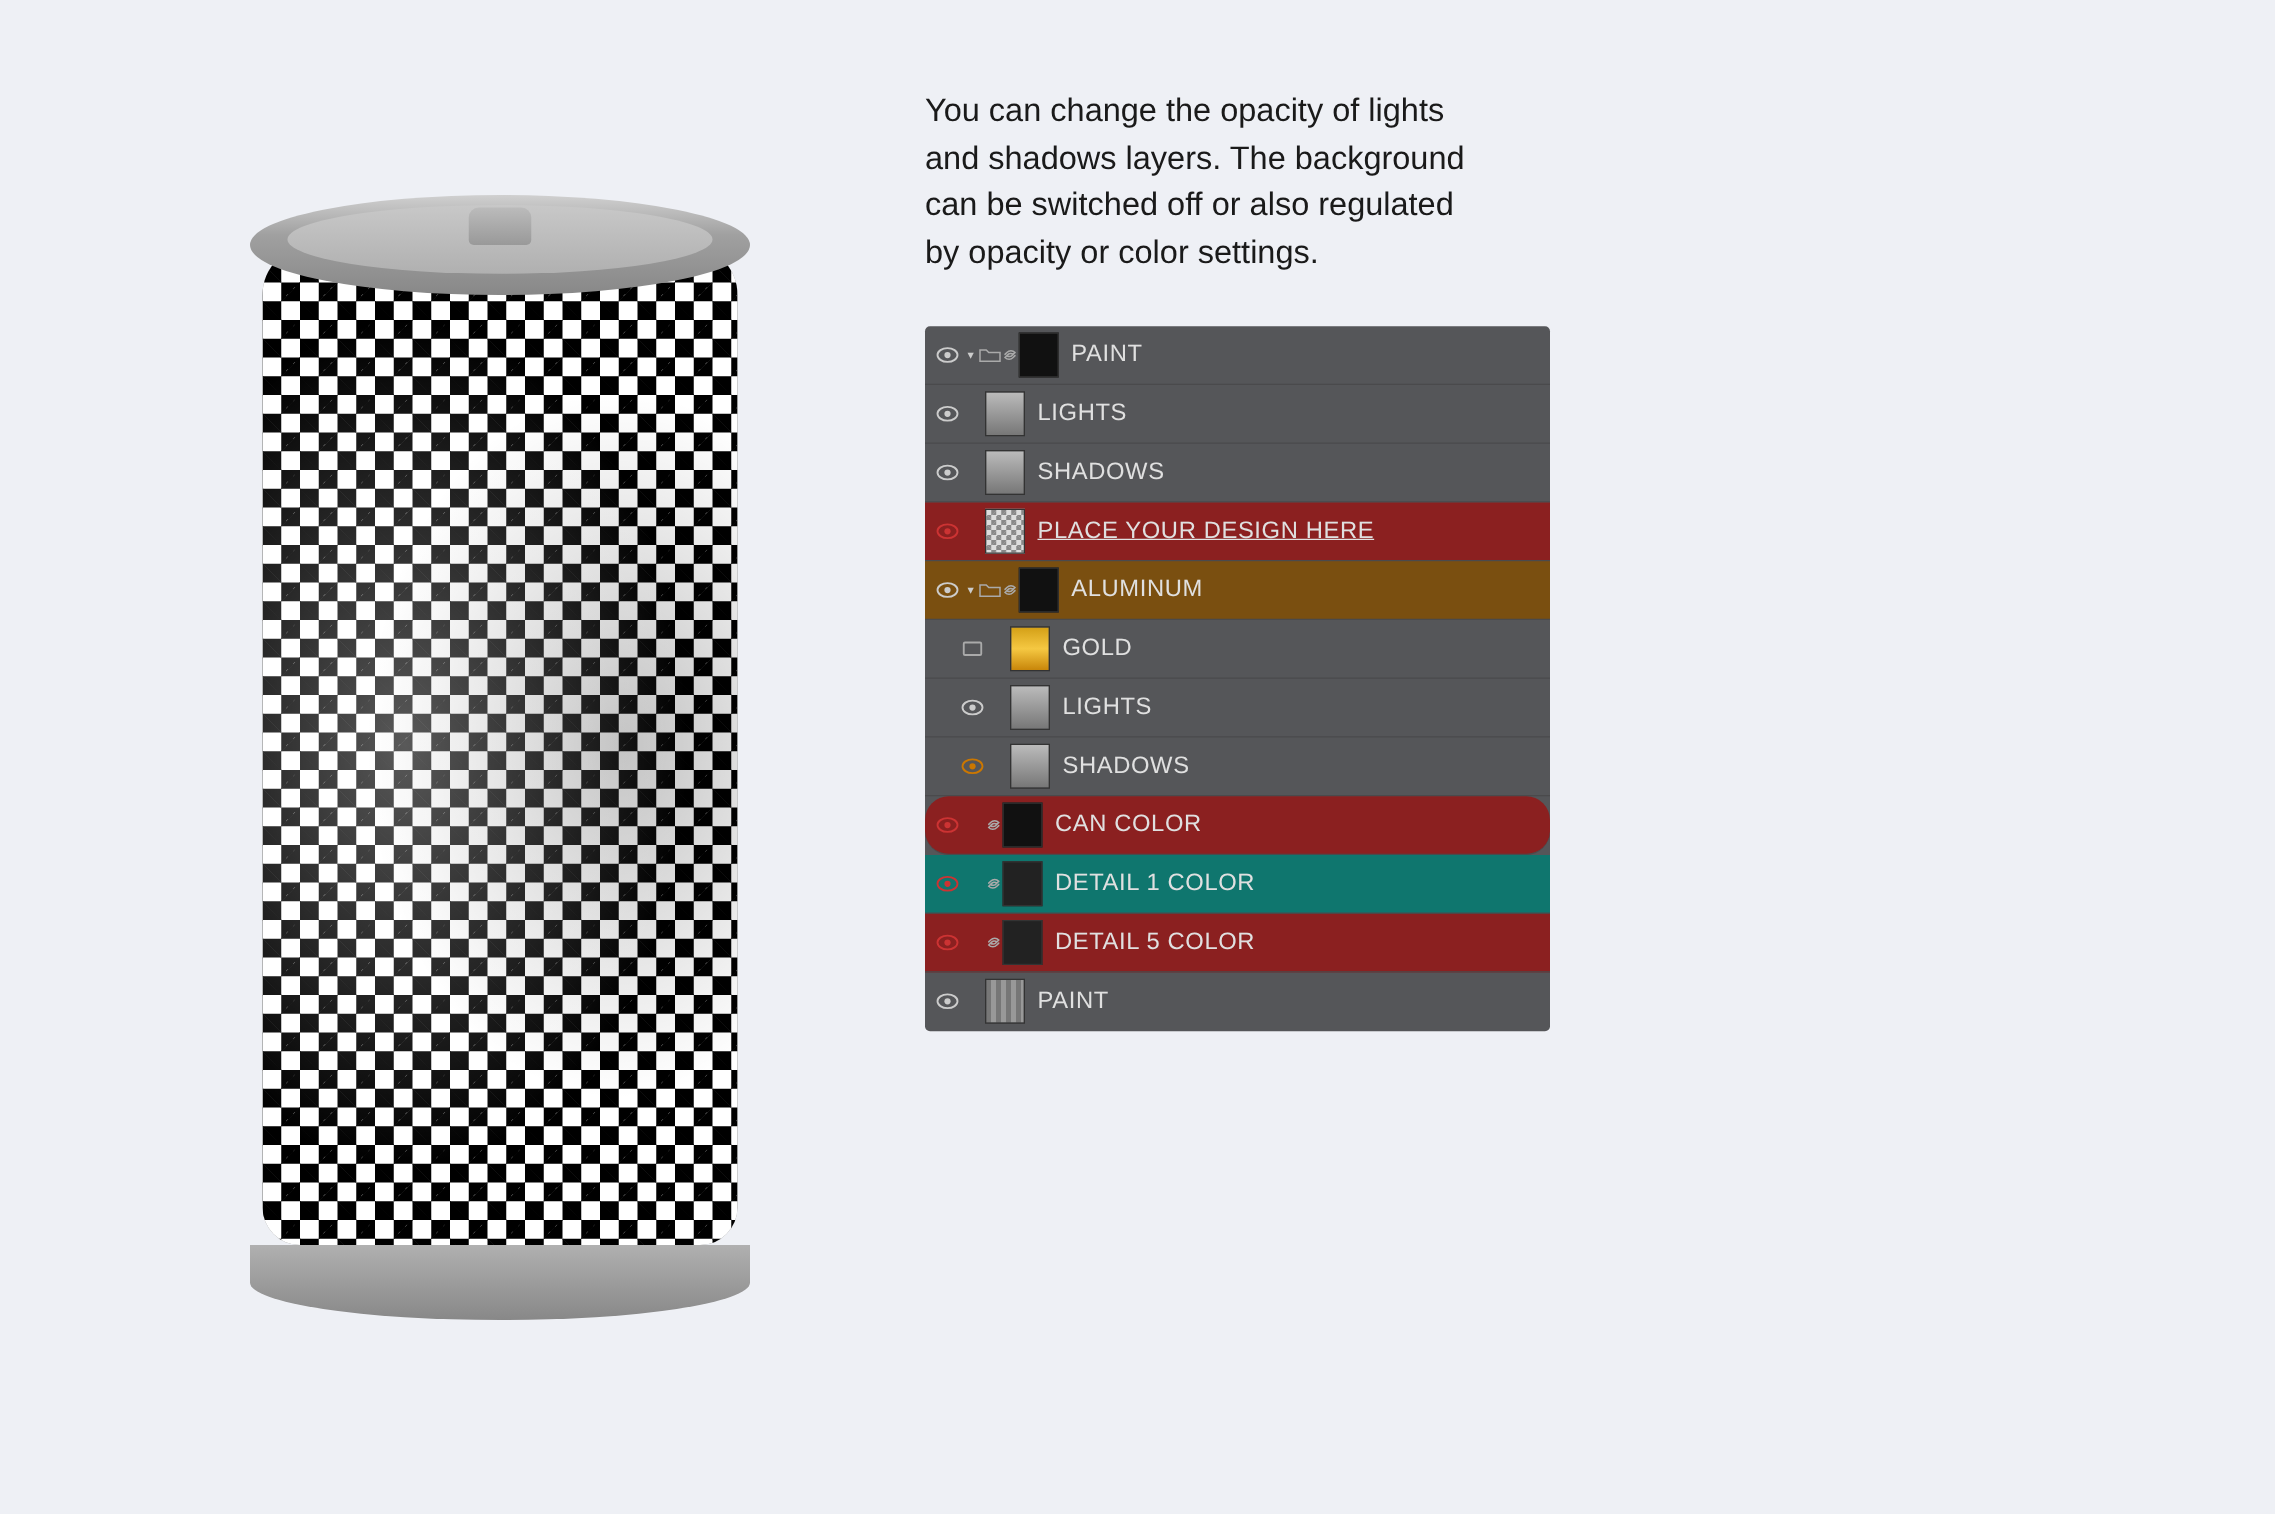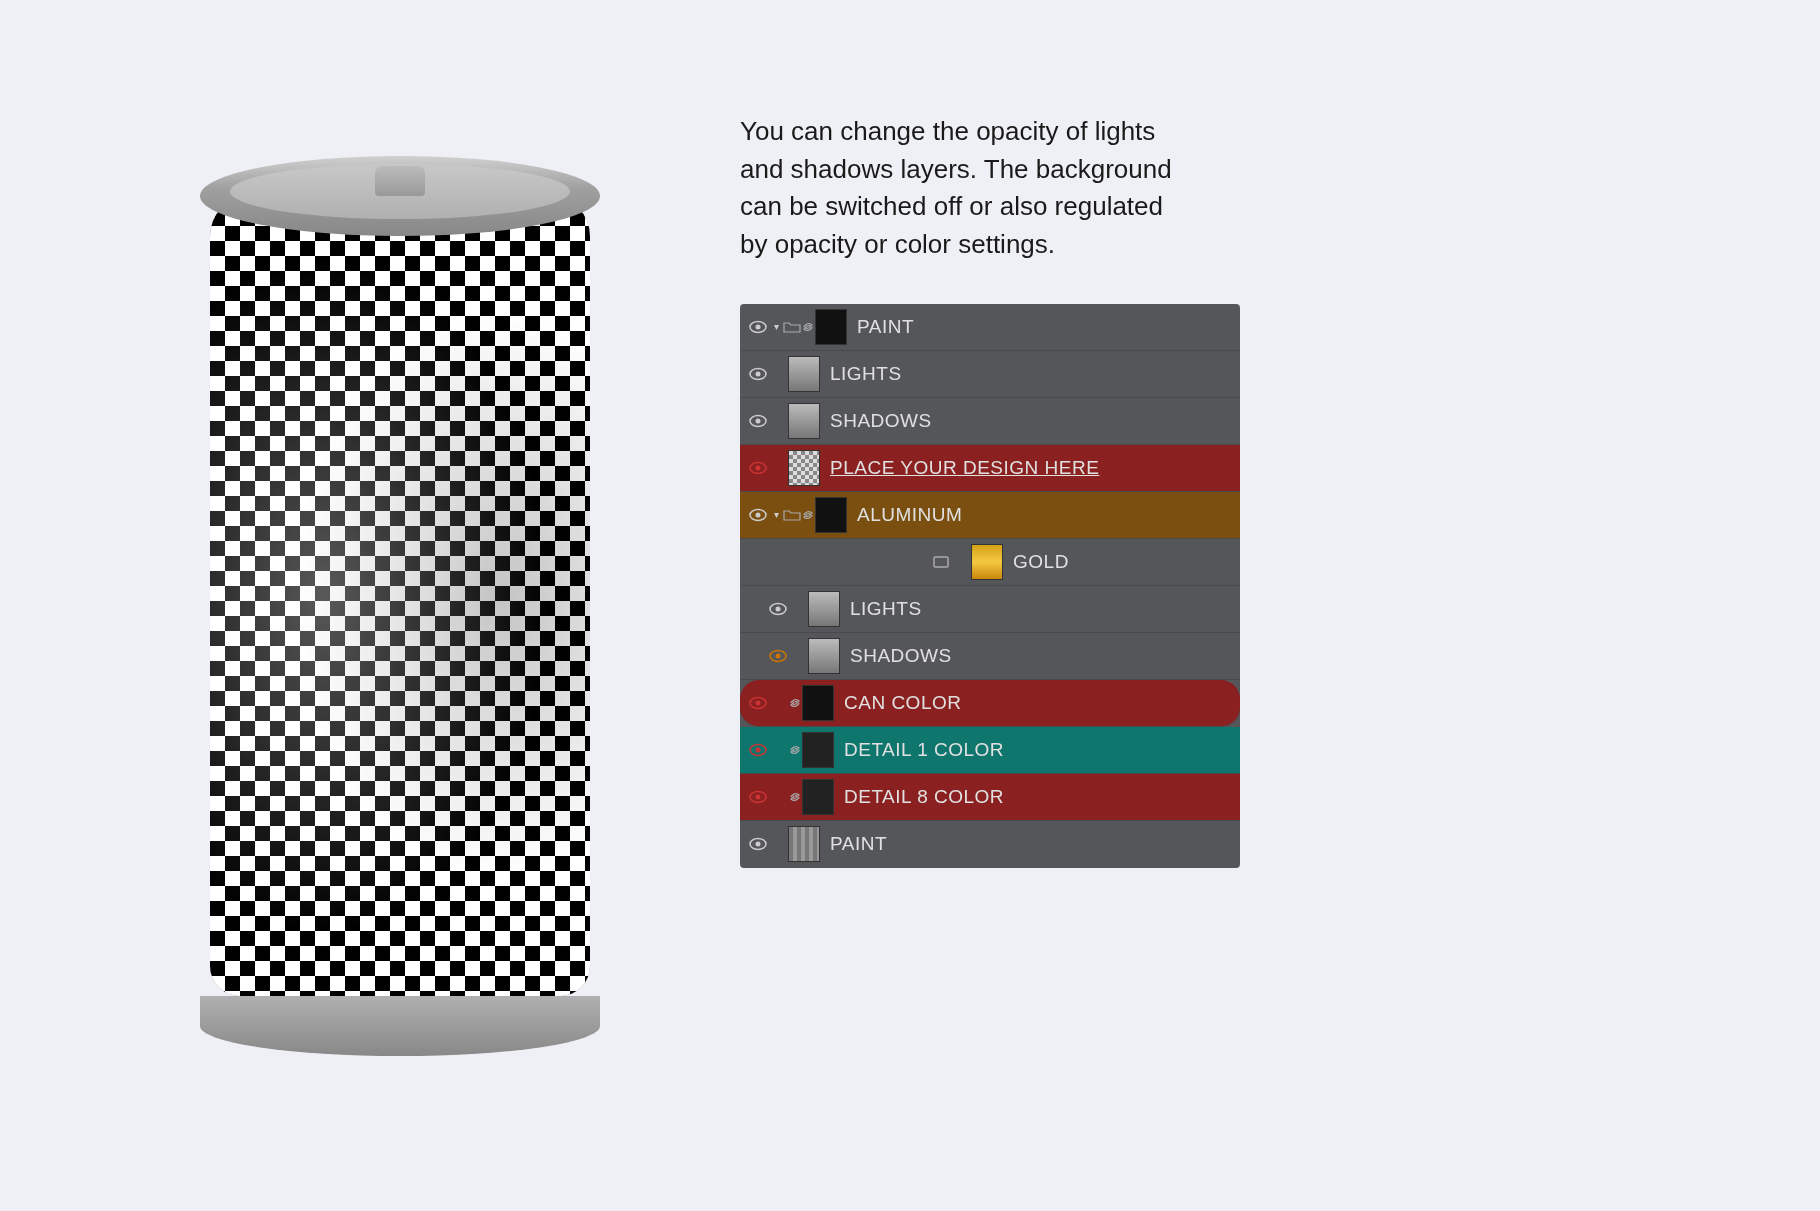--- a/index.html
+++ b/index.html
@@ -269,21 +269,21 @@
       </div>
       <div class="can-body">
         <div class="can-checker"></div>
       </div>
       <div class="can-bottom"></div>
     </div>
   </div>
 
   <div class="right-area">
 
-    <p class="description-text" style="white-space: pre-line; margin-top: 43px;">You can change the opacity of lights
+    <p class="description-text" style="white-space: pre-line;">You can change the opacity of lights
 and shadows layers. The background
 can be switched off or also regulated
 by opacity or color settings.</p>
 
     <div class="layers-panel">
 
     <div class="layer-row">
           <div class="eye-icon">
             <svg viewBox="0 0 20 14" fill="none" xmlns="http://www.w3.org/2000/svg">
       <ellipse cx="10" cy="7" rx="8" ry="5.5" stroke="#cccccc" stroke-width="1.5"></ellipse>
@@ -353,21 +353,21 @@
           </span>
           <span class="link-icon">
             <svg viewBox="0 0 14 14" fill="none" xmlns="http://www.w3.org/2000/svg" width="14" height="14">
       <path d="M5 7a3 3 0 0 1 4.5-.5l1.5-1.5A4.5 4.5 0 0 0 4.5 5L3 6.5" stroke="#aaa" stroke-width="1.2" stroke-linecap="round"></path>
       <path d="M9 7a3 3 0 0 1-4.5.5l-1.5 1.5A4.5 4.5 0 0 0 9.5 9L11 7.5" stroke="#aaa" stroke-width="1.2" stroke-linecap="round"></path>
     </svg>
           </span>
           <div class="layer-thumb thumb-black"></div>
           <span class="layer-name">ALUMINUM</span>
         </div>
-        <div class="layer-row" style="padding-left: 28px; justify-content: center;">
+        <div class="layer-row" style="padding-left: 28px;">
           <div class="eye-icon">
             <svg viewBox="0 0 20 14" fill="none" xmlns="http://www.w3.org/2000/svg">
         <rect x="3" y="2" width="14" height="10" rx="1" stroke="#aaa" stroke-width="1.5" fill="none"></rect>
       </svg>
           </div>
           <span style="width:14px;display:inline-block;flex-shrink:0;"></span>
           <div class="layer-thumb thumb-gold"></div>
           <span class="layer-name">GOLD</span>
         </div>
         <div class="layer-row" style="padding-left: 28px;">
@@ -434,21 +434,21 @@
     </svg>
           </div>
           <span style="width:14px;display:inline-block;flex-shrink:0;"></span>
           <span class="link-icon">
             <svg viewBox="0 0 14 14" fill="none" xmlns="http://www.w3.org/2000/svg" width="14" height="14">
       <path d="M5 7a3 3 0 0 1 4.5-.5l1.5-1.5A4.5 4.5 0 0 0 4.5 5L3 6.5" stroke="#aaa" stroke-width="1.2" stroke-linecap="round"></path>
       <path d="M9 7a3 3 0 0 1-4.5.5l-1.5 1.5A4.5 4.5 0 0 0 9.5 9L11 7.5" stroke="#aaa" stroke-width="1.2" stroke-linecap="round"></path>
     </svg>
           </span>
           <div class="layer-thumb" style="background:#222;"></div>
-          <span class="layer-name">DETAIL 8 COLOR</span>
+          <span class="layer-name">DETAIL 5 COLOR</span>
         </div>
         <div class="layer-row">
           <div class="eye-icon">
             <svg viewBox="0 0 20 14" fill="none" xmlns="http://www.w3.org/2000/svg">
       <ellipse cx="10" cy="7" rx="8" ry="5.5" stroke="#cccccc" stroke-width="1.5"></ellipse>
       <circle cx="10" cy="7" r="2.5" fill="#cccccc"></circle>
     </svg>
           </div>
           <span style="width:14px;display:inline-block;flex-shrink:0;"></span>
           <div class="layer-thumb thumb-shadow"></div>

